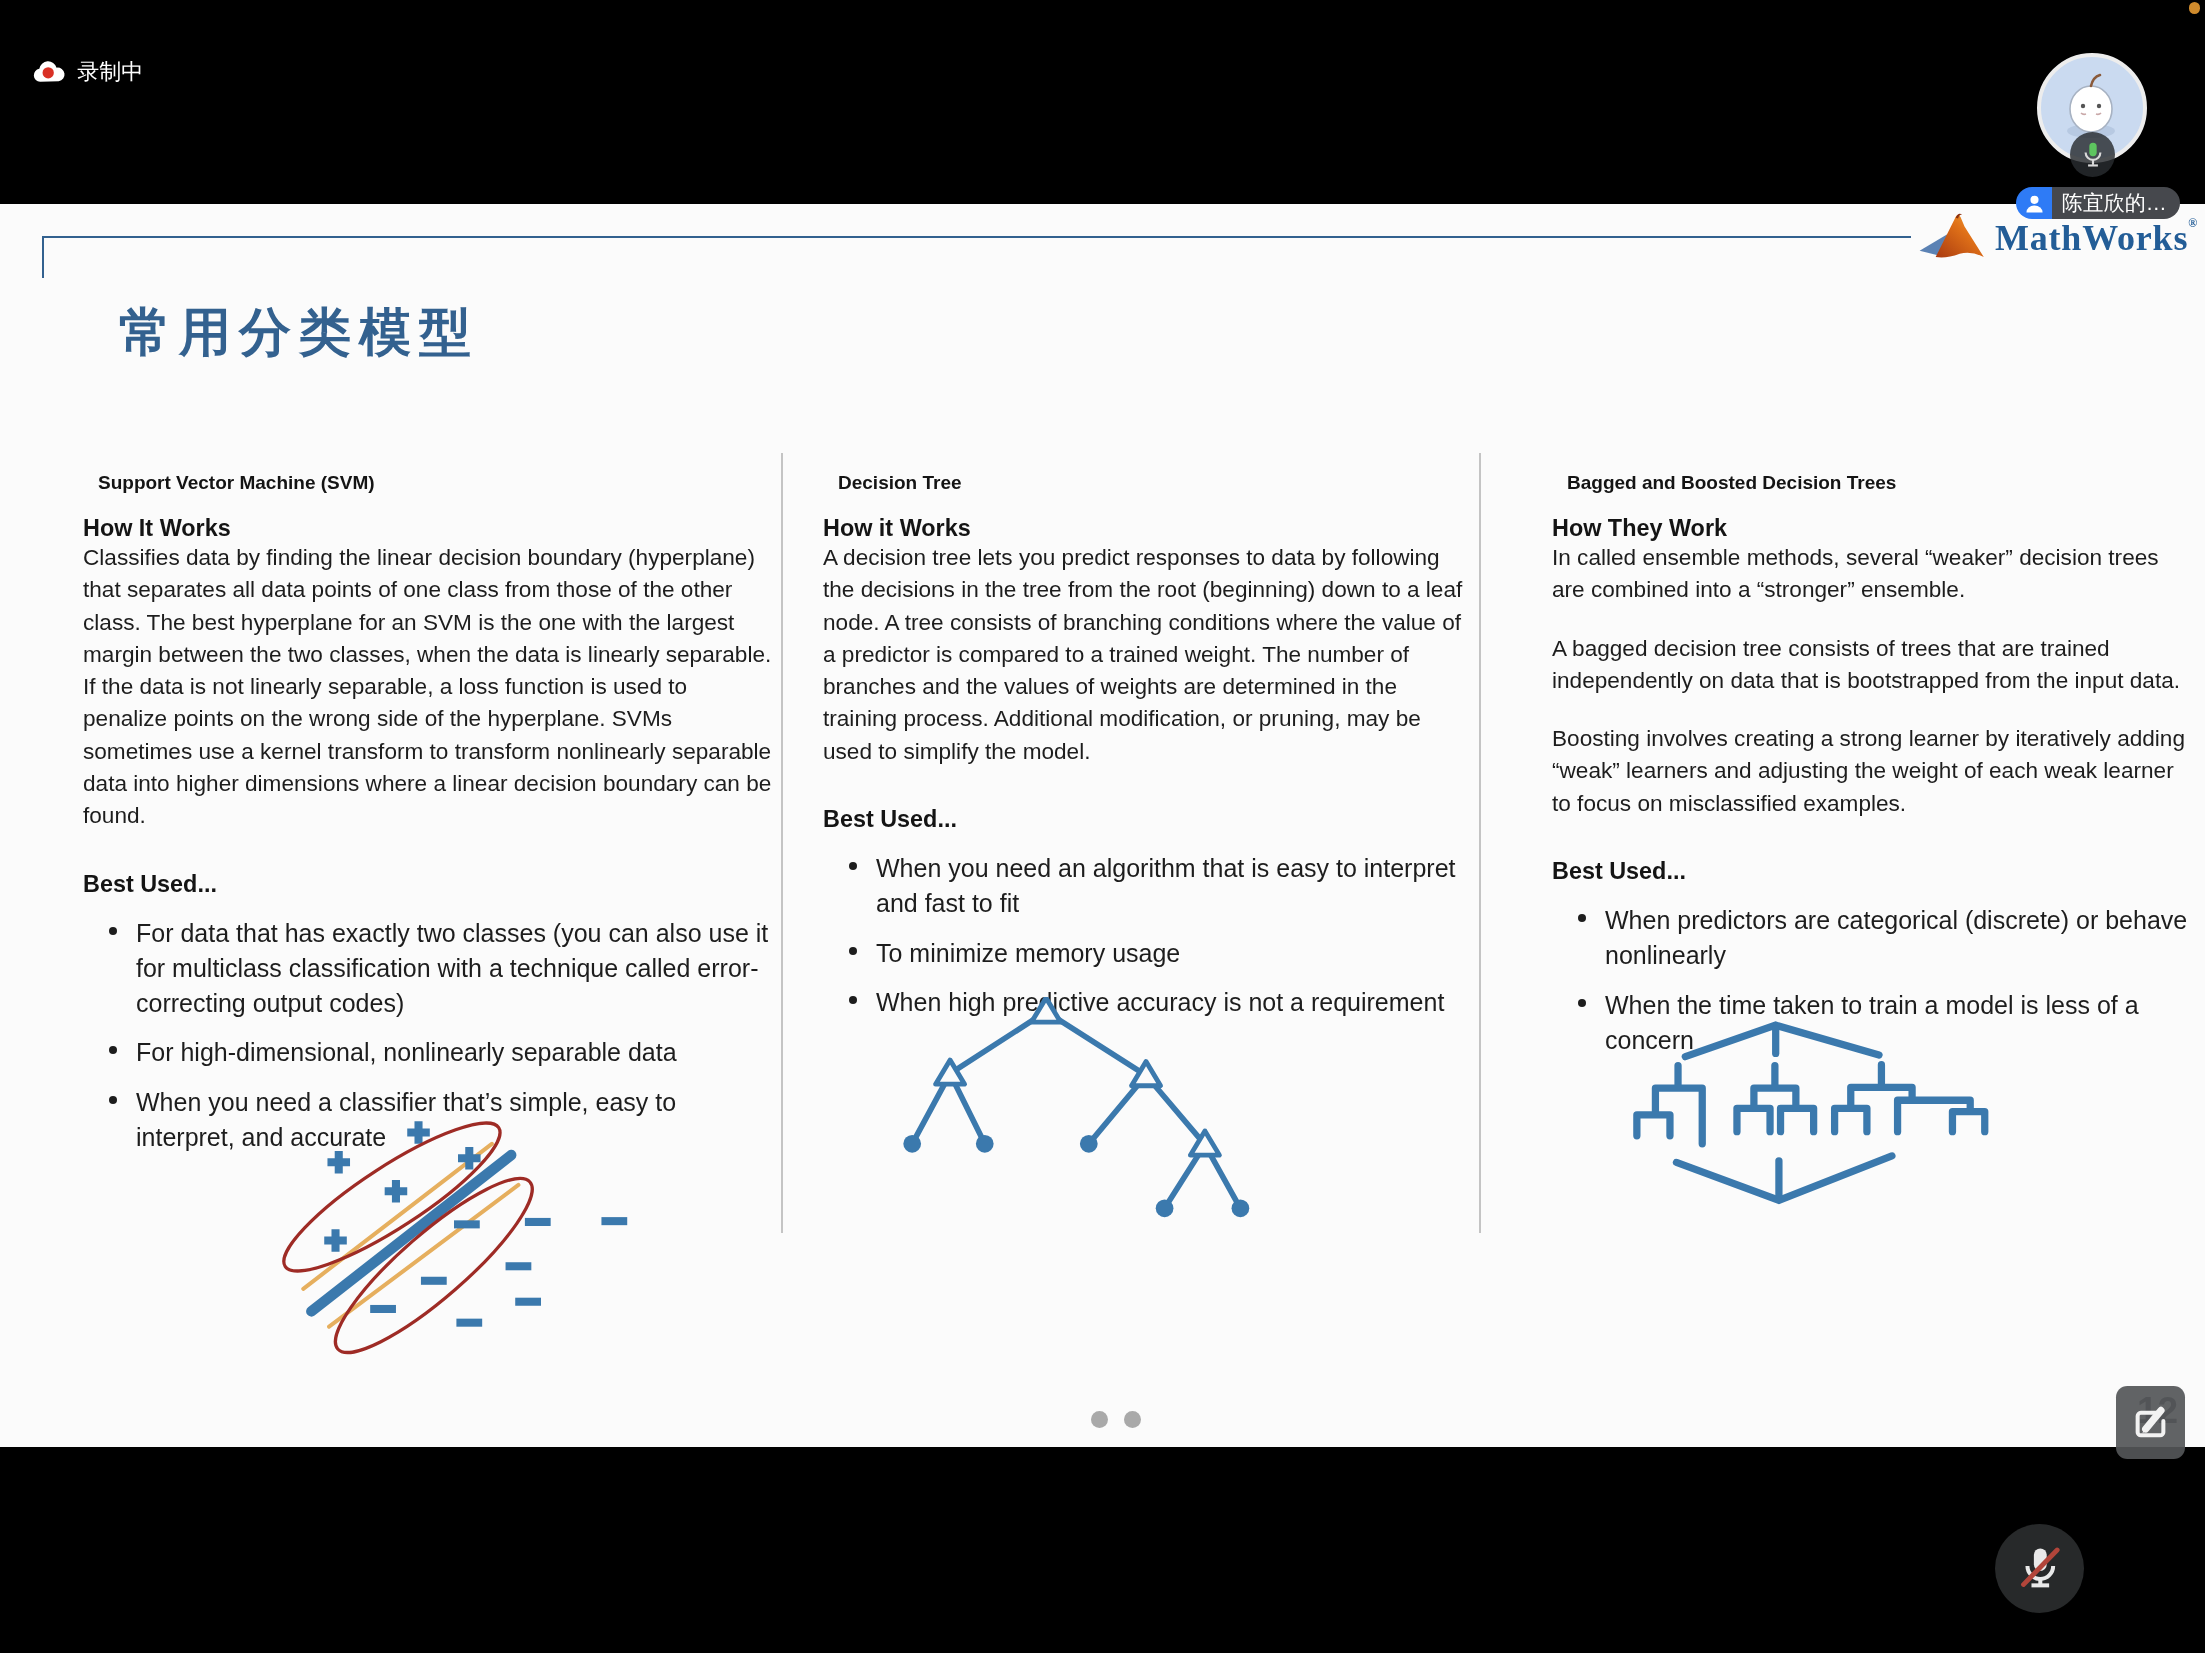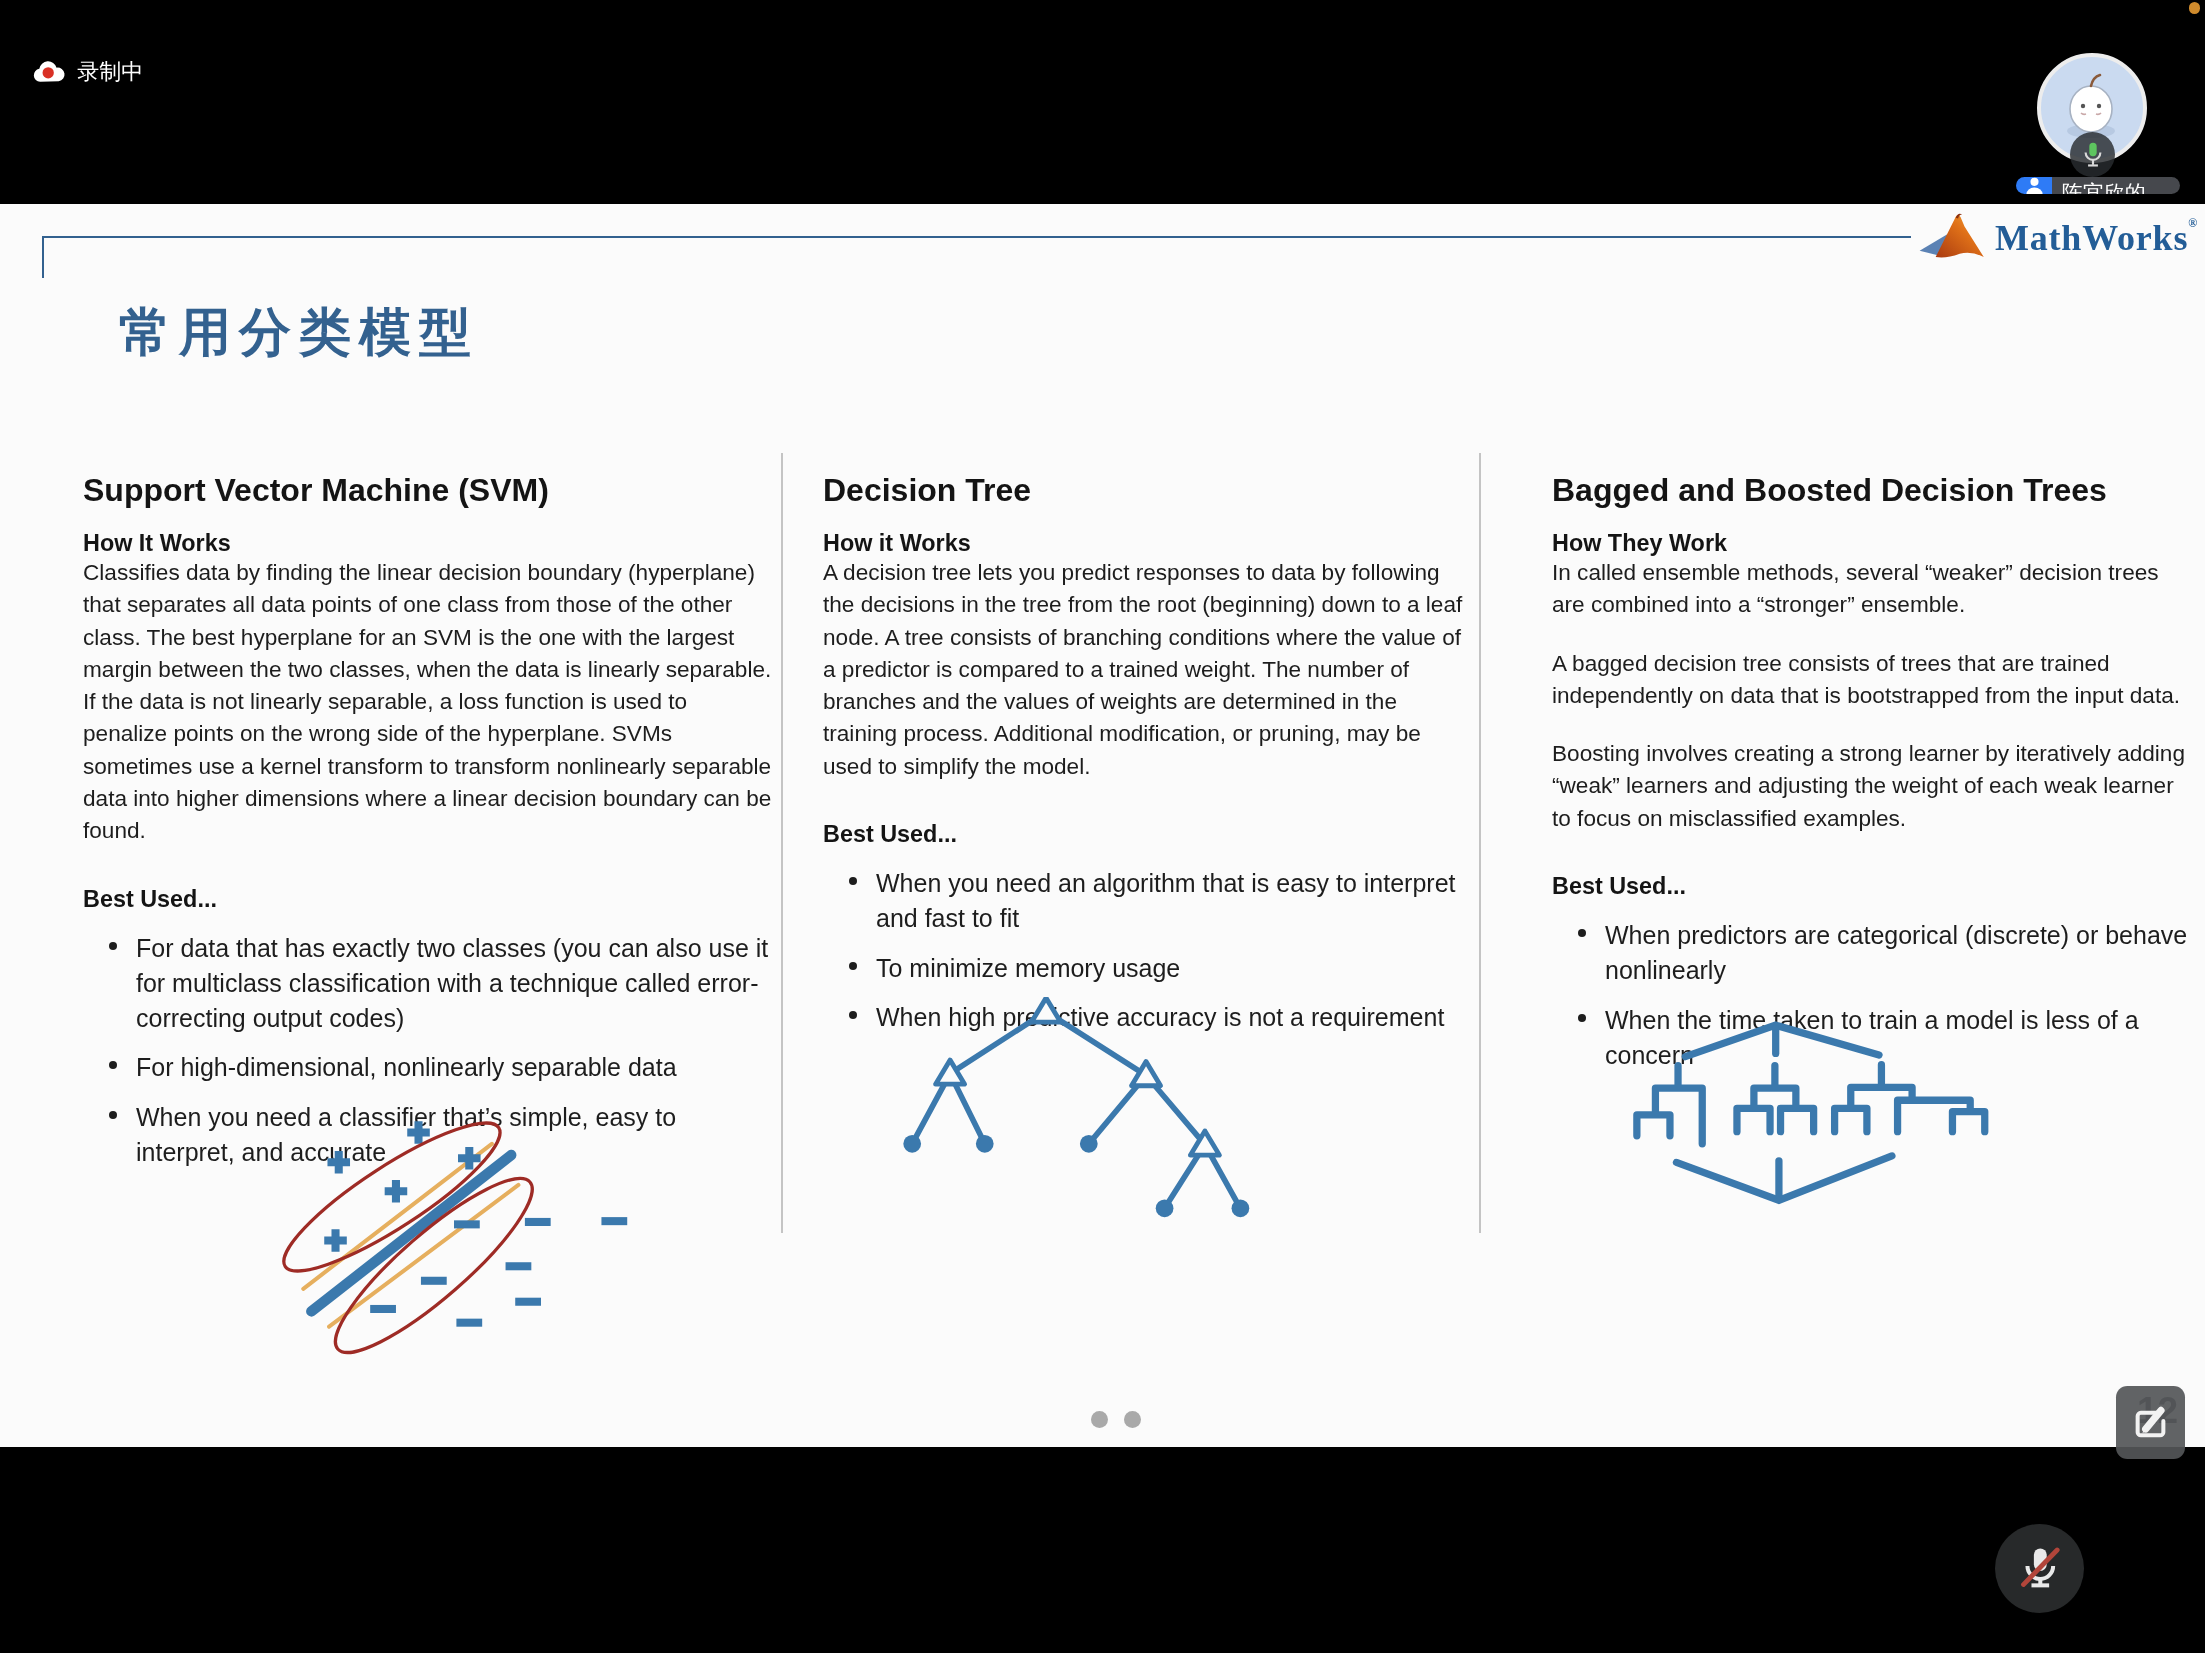--- a/index.html
+++ b/index.html
@@ -11,42 +11,42 @@
     overflow:hidden;
     font-family:"Liberation Sans", sans-serif;
   }
   
   .recording { position:absolute; left:32px; top:57px; display:flex; align-items:center; gap:11.3px; color:#fff; font-size:22px; z-index:3; }
   .corner-dot { position:absolute; left:2189px; top:2.4px; width:11.3px; height:11.3px; border-radius:50%; background:#cf8b2d; z-index:3; }
   .avatar { position:absolute; left:2037px; top:53px; width:110px; height:110px; border-radius:50%;
             background:#cadaf0; border:4.8px solid #ededed; z-index:3; overflow:hidden; }
   .mic-status { position:absolute; left:2070px; top:132px; width:45px; height:45px; border-radius:50%;
             background:rgba(40,44,48,.82); z-index:4; display:flex; align-items:center; justify-content:center; }
-  .name-tag { position:absolute; left:2016px; top:177px; height:17px; border-radius:16px; overflow:hidden;
+  .name-tag { position:absolute; left:2016px; top:187px; height:32px; border-radius:16px; overflow:hidden;
             display:flex; align-items:stretch; z-index:5; }
   .name-tag .badge { width:36px; background:#2e7bf6; display:flex; align-items:center; justify-content:center; }
   .name-tag .label { background:#46484d; color:#fff; font-size:21px; line-height:32px; padding:0 13px 0 9.7px; white-space:nowrap; }
 
   
   .slide { position:absolute; left:0; top:204px; width:2205px; height:1243px; background:#fbfbfb; }
   .rule-h { position:absolute; left:42px; top:32px; width:1869px; height:2.4px; background:#33618f; }
   .rule-v { position:absolute; left:42px; top:32px; width:2.4px; height:42px; background:#33618f; }
   .brand { position:absolute; left:1918px; top:3.2px; height:60px; display:flex; align-items:center; gap:8px;text-align:right; }
   .brand-text { font-family:"Liberation Serif", serif; font-weight:bold; font-size:36px; color:#235d97; letter-spacing:0.8px; }
   .brand-text sup { font-size:12px; vertical-align:22.6px; }
   .slide-title { position:absolute; left:119px; top:94px; font-size:52px; font-weight:600; color:#33618f; letter-spacing:8px; }
 
   .divider { position:absolute; top:249px; width:1.6px; height:780px; background:#c4c4c4; }
   .divider.d1 { left:781px; } .divider.d2 { left:1479px; }
 
   .col { position:absolute; top:268px; color:#1d1d1d; }
   .col.c1 { left:83px;  width:694px; }
   .col.c2 { left:823px; width:646px; }
   .col.c3 { left:1552px; width:638px; }
-  .col h2 { font-size:32px; font-weight:bold; color:#141414; margin:0 0 21px 0; }
+  .col h2 { font-size:19px; font-weight:bold; color:#141414; margin:0 0 21px 15px; }
   .subhead { font-size:23.4px; font-weight:bold; color:#141414; margin:0; }
   .body-text { font-size:22.6px; line-height:1.43; margin:0; }
   .para-gap { margin-bottom:26px; }
   .best { margin-top:38px; }
   ul.bullets { list-style:none; margin:18px 0 0 0; padding:0 0 0 53px; }
   ul.bullets li { font-size:25px; line-height:1.4; margin-bottom:14.5px; position:relative; }
   ul.bullets li::before { content:""; position:absolute; left:-27.4px; top:11.3px; width:8px; height:8px; border-radius:50%; background:#1d1d1d; }
 
   .fig { position:absolute; }
   .fig-svm { left:258px; top:914px; }

